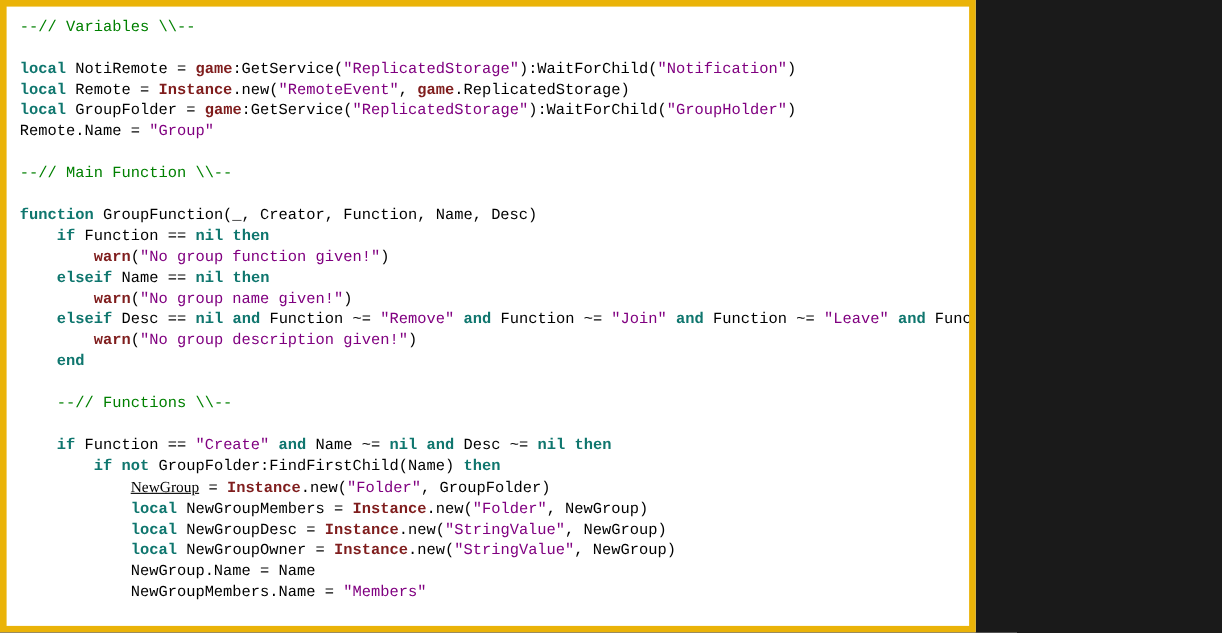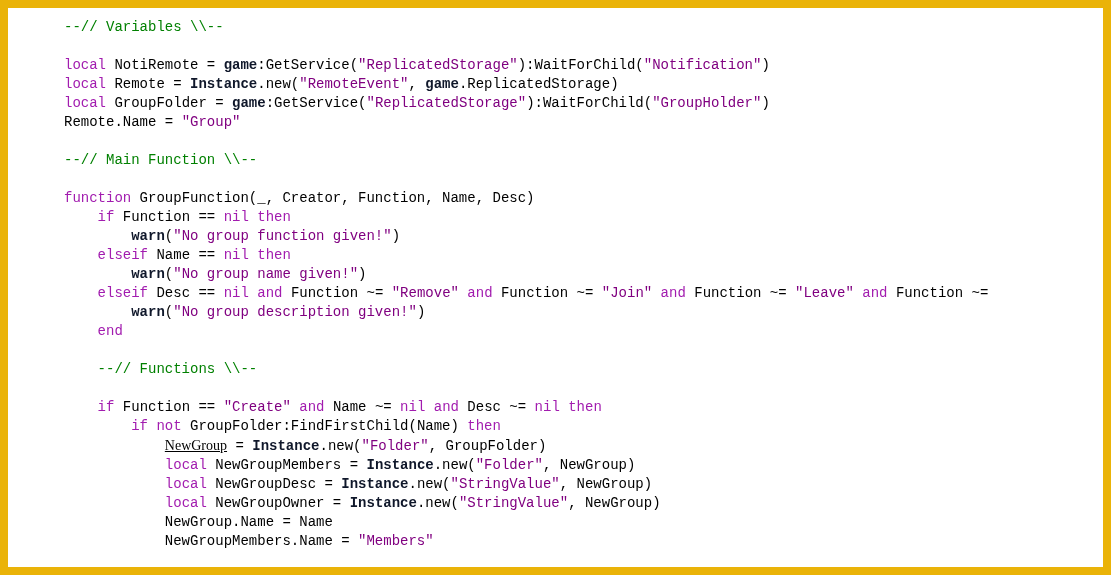--- a/index.html
+++ b/index.html
@@ -5,41 +5,40 @@
   html, body {
     margin: 0;
     padding: 0;
     width: 1111px;
     height: 575px;
     overflow: hidden;
     background: #1a1a1a;
   }
   .editor-frame {
     box-sizing: border-box;
-    width: 1111px;
+    width: 887px;
     height: 575px;
-    border: 8px solid #eab308;
+    border: 6px solid #eab308;
     background: #ffffff;
-    padding-left: 44px;
   }
   .code-area {
     box-sizing: border-box;
     width: 100%;
     height: 100%;
     padding: 10px 12px;
     font-family: Consolas, "Courier New", monospace;
     font-size: 14px;
     line-height: 19px;
     white-space: pre;
     overflow: hidden;
     color: #000000;
   }
   .tk-comment   { color: #008000; }
-  .tk-keyword   { color: #a21caf; font-weight: normal; }
-  .tk-global    { color: #0f172a; font-weight: bold; }
+  .tk-keyword   { color: #0f766e; font-weight: bold; }
+  .tk-global    { color: #7f1d1d; font-weight: bold; }
   .tk-string    { color: #800080; }
   .tk-underline { text-decoration: underline; font-family: Liberation Serif, serif; }
 </style>
 </head>
 <body>
 
 <div class="editor-frame">
   <div id="code-area" class="code-area"><div><span class="tk-comment">--// Variables \\--</span></div><div>&nbsp;</div><div><span class="tk-keyword">local</span><span> NotiRemote = </span><span class="tk-global">game</span><span>:GetService(</span><span class="tk-string">"ReplicatedStorage"</span><span>):WaitForChild(</span><span class="tk-string">"Notification"</span><span>)</span></div><div><span class="tk-keyword">local</span><span> Remote = </span><span class="tk-global">Instance</span><span>.new(</span><span class="tk-string">"RemoteEvent"</span><span>, </span><span class="tk-global">game</span><span>.ReplicatedStorage)</span></div><div><span class="tk-keyword">local</span><span> GroupFolder = </span><span class="tk-global">game</span><span>:GetService(</span><span class="tk-string">"ReplicatedStorage"</span><span>):WaitForChild(</span><span class="tk-string">"GroupHolder"</span><span>)</span></div><div><span>Remote.Name = </span><span class="tk-string">"Group"</span></div><div>&nbsp;</div><div><span class="tk-comment">--// Main Function \\--</span></div><div>&nbsp;</div><div><span class="tk-keyword">function</span><span> GroupFunction(_, Creator, Function, Name, Desc)</span></div><div><span>    </span><span class="tk-keyword">if</span><span> Function == </span><span class="tk-keyword">nil</span><span> </span><span class="tk-keyword">then</span></div><div><span>        </span><span class="tk-global">warn</span><span>(</span><span class="tk-string">"No group function given!"</span><span>)</span></div><div><span>    </span><span class="tk-keyword">elseif</span><span> Name == </span><span class="tk-keyword">nil</span><span> </span><span class="tk-keyword">then</span></div><div><span>        </span><span class="tk-global">warn</span><span>(</span><span class="tk-string">"No group name given!"</span><span>)</span></div><div><span>    </span><span class="tk-keyword">elseif</span><span> Desc == </span><span class="tk-keyword">nil</span><span> </span><span class="tk-keyword">and</span><span> Function ~= </span><span class="tk-string">"Remove"</span><span> </span><span class="tk-keyword">and</span><span> Function ~= </span><span class="tk-string">"Join"</span><span> </span><span class="tk-keyword">and</span><span> Function ~= </span><span class="tk-string">"Leave"</span><span> </span><span class="tk-keyword">and</span><span> Function ~=</span></div><div><span>        </span><span class="tk-global">warn</span><span>(</span><span class="tk-string">"No group description given!"</span><span>)</span></div><div><span>    </span><span class="tk-keyword">end</span></div><div>&nbsp;</div><div><span>    </span><span class="tk-comment">--// Functions \\--</span></div><div>&nbsp;</div><div><span>    </span><span class="tk-keyword">if</span><span> Function == </span><span class="tk-string">"Create"</span><span> </span><span class="tk-keyword">and</span><span> Name ~= </span><span class="tk-keyword">nil</span><span> </span><span class="tk-keyword">and</span><span> Desc ~= </span><span class="tk-keyword">nil</span><span> </span><span class="tk-keyword">then</span></div><div><span>        </span><span class="tk-keyword">if</span><span> </span><span class="tk-keyword">not</span><span> GroupFolder:FindFirstChild(Name) </span><span class="tk-keyword">then</span></div><div><span>            </span><span class="tk-underline">NewGroup</span><span> = </span><span class="tk-global">Instance</span><span>.new(</span><span class="tk-string">"Folder"</span><span>, GroupFolder)</span></div><div><span>            </span><span class="tk-keyword">local</span><span> NewGroupMembers = </span><span class="tk-global">Instance</span><span>.new(</span><span class="tk-string">"Folder"</span><span>, NewGroup)</span></div><div><span>            </span><span class="tk-keyword">local</span><span> NewGroupDesc = </span><span class="tk-global">Instance</span><span>.new(</span><span class="tk-string">"StringValue"</span><span>, NewGroup)</span></div><div><span>            </span><span class="tk-keyword">local</span><span> NewGroupOwner = </span><span class="tk-global">Instance</span><span>.new(</span><span class="tk-string">"StringValue"</span><span>, NewGroup)</span></div><div><span>            NewGroup.Name = Name</span></div><div><span>            NewGroupMembers.Name = </span><span class="tk-string">"Members"</span></div></div>
 </div>
 

